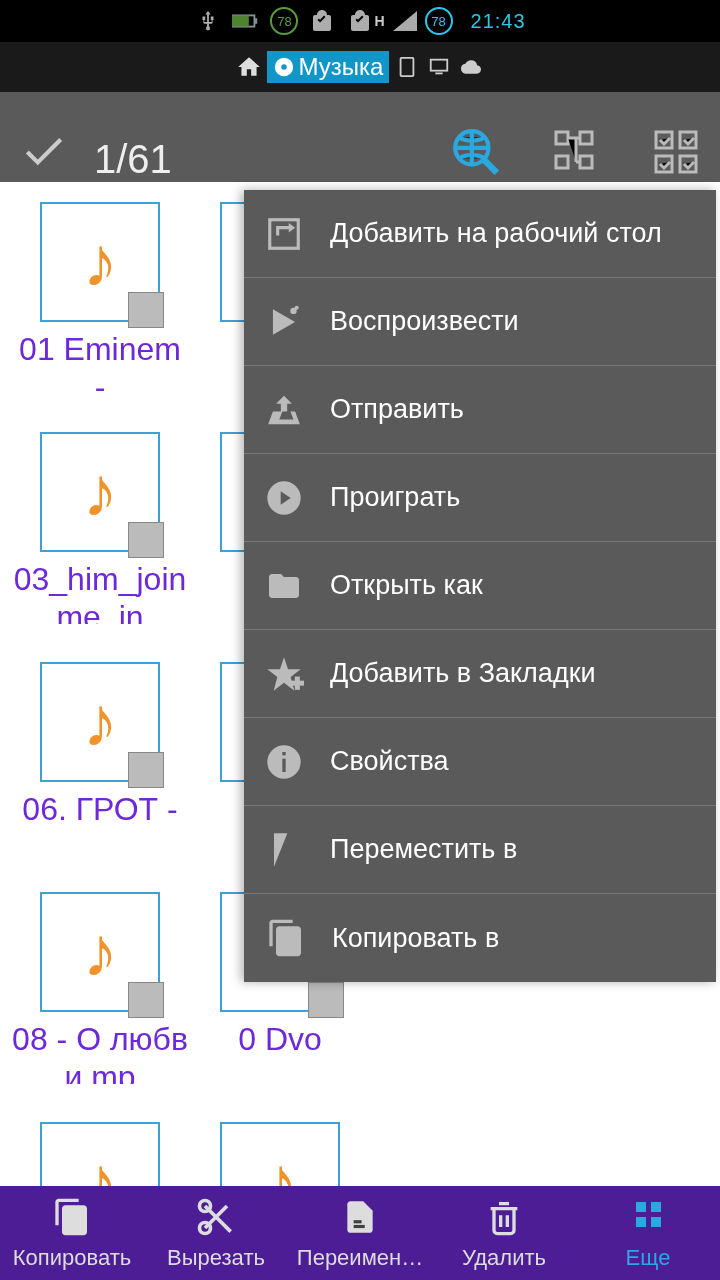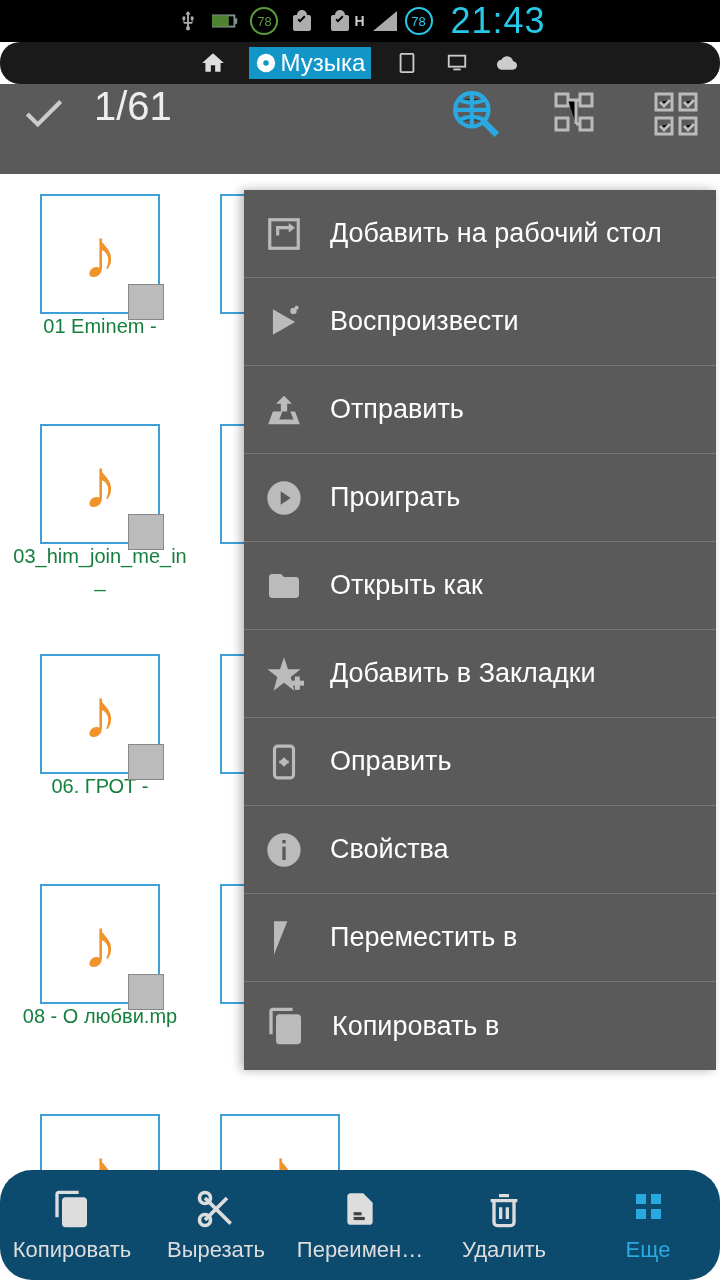--- a/index.html
+++ b/index.html
@@ -3,55 +3,55 @@
 <meta charset="utf-8">
 <style>
   * { margin: 0; padding: 0; box-sizing: border-box; font-family: Arial, sans-serif; }
   body { width: 720px; height: 1280px; background: #fff; overflow: hidden; position: relative; }
 
   
   .status-bar { height: 42px; background: #000; display: flex; align-items: center; justify-content: center; padding: 0 8px; color: #fff; }
   .status-left { display: flex; gap: 10px; align-items: center; }
   .status-right { display: flex; gap: 8px; align-items: center; }
   .status-icon { width: 28px; height: 28px; display: flex; align-items: center; justify-content: center; opacity: 0.85; }
-  .status-right .time { color: #28c8e8; font-size: 36px; font-weight: 400; letter-spacing: 1px; margin-left: 10px; }
+  .status-right .time { color: #28c8e8; font-size: 20px; font-weight: 400; letter-spacing: 1px; margin-left: 10px; }
   .circle-78 { border: 2px solid #28c8e8; border-radius: 50%; width: 28px; height: 28px; display: flex; align-items: center; justify-content: center; font-size: 13px; color: #28c8e8; }
   .circle-78-g { border: 2px solid #5c9a3a; border-radius: 50%; width: 28px; height: 28px; display: flex; align-items: center; justify-content: center; font-size: 13px; color: #5c9a3a; }
   .h-ind { color: #ccc; font-size: 14px; font-weight: bold; }
   .signal-tri { width: 0; height: 0; border-style: solid; border-width: 0 0 20px 24px; border-color: transparent transparent #aaa transparent; }
 
   
-  .breadcrumb-bar { height: 42px; background: #1a1a1a; display: flex; align-items: center; justify-content: center; gap: 22px; color: #fff; border-radius: 20px; }
+  .breadcrumb-bar { height: 50px; background: #1a1a1a; display: flex; align-items: center; justify-content: center; gap: 4px; color: #fff; }
   .bc-icon { width: 28px; height: 28px; display:flex; align-items:center; justify-content:center; color:#ccc; }
   .bc-item.active { background: #1296c8; padding: 2px 6px; display: flex; align-items: center; gap: 4px; }
   .bc-item.active span { font-size: 24px; color: #fff; }
 
   
-  .action-bar { height: 90px; background: #5a5a5a; display: flex; align-items: flex-start; padding: 0 14px; gap: 20px; color: #eee; }
+  .action-bar { height: 90px; background: #5a5a5a; display: flex; align-items: flex-end; padding: 0 14px; gap: 20px; color: #eee; }
   .action-bar .checkmark { width: 60px; height: 60px; display:flex; align-items:center; justify-content:center; }
   .action-bar .counter { font-size: 40px; color: #eee; flex: 1; }
   .action-bar .ab-icon { width: 60px; height: 60px; display:flex; align-items:center; justify-content:center; margin-left: 20px; }
 
   
   .grid-area { position: relative; background: #fff; height: calc(1280px - 42px - 42px - 90px - 110px); padding: 18px 0 0 24px; }
   .grid-cell { position: absolute; width: 180px; text-align: center; }
   .file-icon { width: 120px; height: 120px; margin: 0 auto; position: relative; background: #fff; border: 2px solid #3fa0d8; display:flex; align-items:center; justify-content:center; }
   .file-icon::after { content:""; position:absolute; bottom:-8px; right:-6px; width:34px; height:34px; background:#bbb; border:1px solid #888; }
   .music-note { font-size: 70px; color: #f0932b; }
-  .file-label { font-size: 20px; color: #15803d; line-height: 1.2; word-break: break-all; max-height: 64px; overflow:hidden; }
+  .file-label { margin-top: 8px; font-size: 32px; color: #6d28d9; line-height: 1.2; word-break: break-all; max-height: 64px; overflow:hidden; }
 
   
   .context-menu { position: absolute; top: 190px; left: 244px; width: 472px; background: #5a5a5a; box-shadow: -3px 0 10px rgba(0,0,0,0.3); }
   .menu-item { height: 88px; border-bottom: 1px solid #777; display: flex; align-items: center; padding: 0 18px; gap: 24px; }
   .menu-item:last-child { border-bottom: none; padding-left: 20px; }
   .menu-icon { width: 44px; height: 44px; display:flex; align-items:center; justify-content:center; color:#bbb; }
   .menu-label { font-size: 27px; color: #fff; white-space: nowrap; }
 
   
-  .bottom-bar { position: absolute; bottom: 0; left: 0; right: 0; height: 110px; background: #0c4a6e; display: flex; border-radius: 32px; }
+  .bottom-bar { position: absolute; bottom: 0; left: 0; right: 0; height: 94px; background: #4c1d95; display: flex; }
   .bottom-btn { flex: 1; display: flex; flex-direction: column; align-items: center; justify-content: center; gap: 6px; color: #ddd; }
   .bottom-btn .tb-icon { width: 44px; height: 44px; display:flex; align-items:center; justify-content:center; }
   .bottom-btn .tb-label { font-size: 22px; color: #ddd; white-space:nowrap; overflow:hidden; max-width:100%; }
   .bottom-btn.active .tb-label { color: #29a9e0; }
   .bottom-btn.active .dots span { background: #29a9e0; }
   .dots { display:flex; flex-direction:column; gap:5px; align-items:flex-end; }
   .dots-row { display:flex; gap:5px; }
   .dots span { width:10px; height:10px; background:#ddd; }
 </style>
 </head>
@@ -271,29 +271,20 @@
         <svg width="40" height="40" viewBox="0 0 24 24">
           <path fill="#bbb" d="M12 2l2.4 7.2H22l-6 4.6L18.2 22 12 17.3 5.8 22 8 13.8 2 9.2h7.6z"></path>
           <rect x="16" y="16" width="8" height="3" fill="#bbb"></rect>
           <rect x="18.5" y="13.5" width="3" height="8" fill="#bbb"></rect>
         </svg>
       </div>
     <div class="menu-label">Добавить в Закладки</div>
   </div>
   <div class="menu-item">
     <div class="menu-icon">
-        <svg width="38" height="40" viewBox="0 0 24 24">
-          <rect x="6" y="2" width="12" height="20" rx="2" fill="none" stroke="#bbb" stroke-width="2"></rect>
-          <path fill="#bbb" d="M9 12l3-3v2h3v2h-3v2z M15 12l-3 3v-2H9v-2h3V9z"></path>
-        </svg>
-      </div>
-    <div class="menu-label">Оправить</div>
-  </div>
-  <div class="menu-item">
-    <div class="menu-icon">
         <svg width="40" height="40" viewBox="0 0 24 24">
           <circle cx="12" cy="12" r="10" fill="#bbb"></circle>
           <rect x="11" y="10" width="2" height="8" fill="#5a5a5a"></rect>
           <rect x="11" y="6" width="2" height="2" fill="#5a5a5a"></rect>
         </svg>
       </div>
     <div class="menu-label">Свойства</div>
   </div>
   <div class="menu-item">
     <div class="menu-icon">

